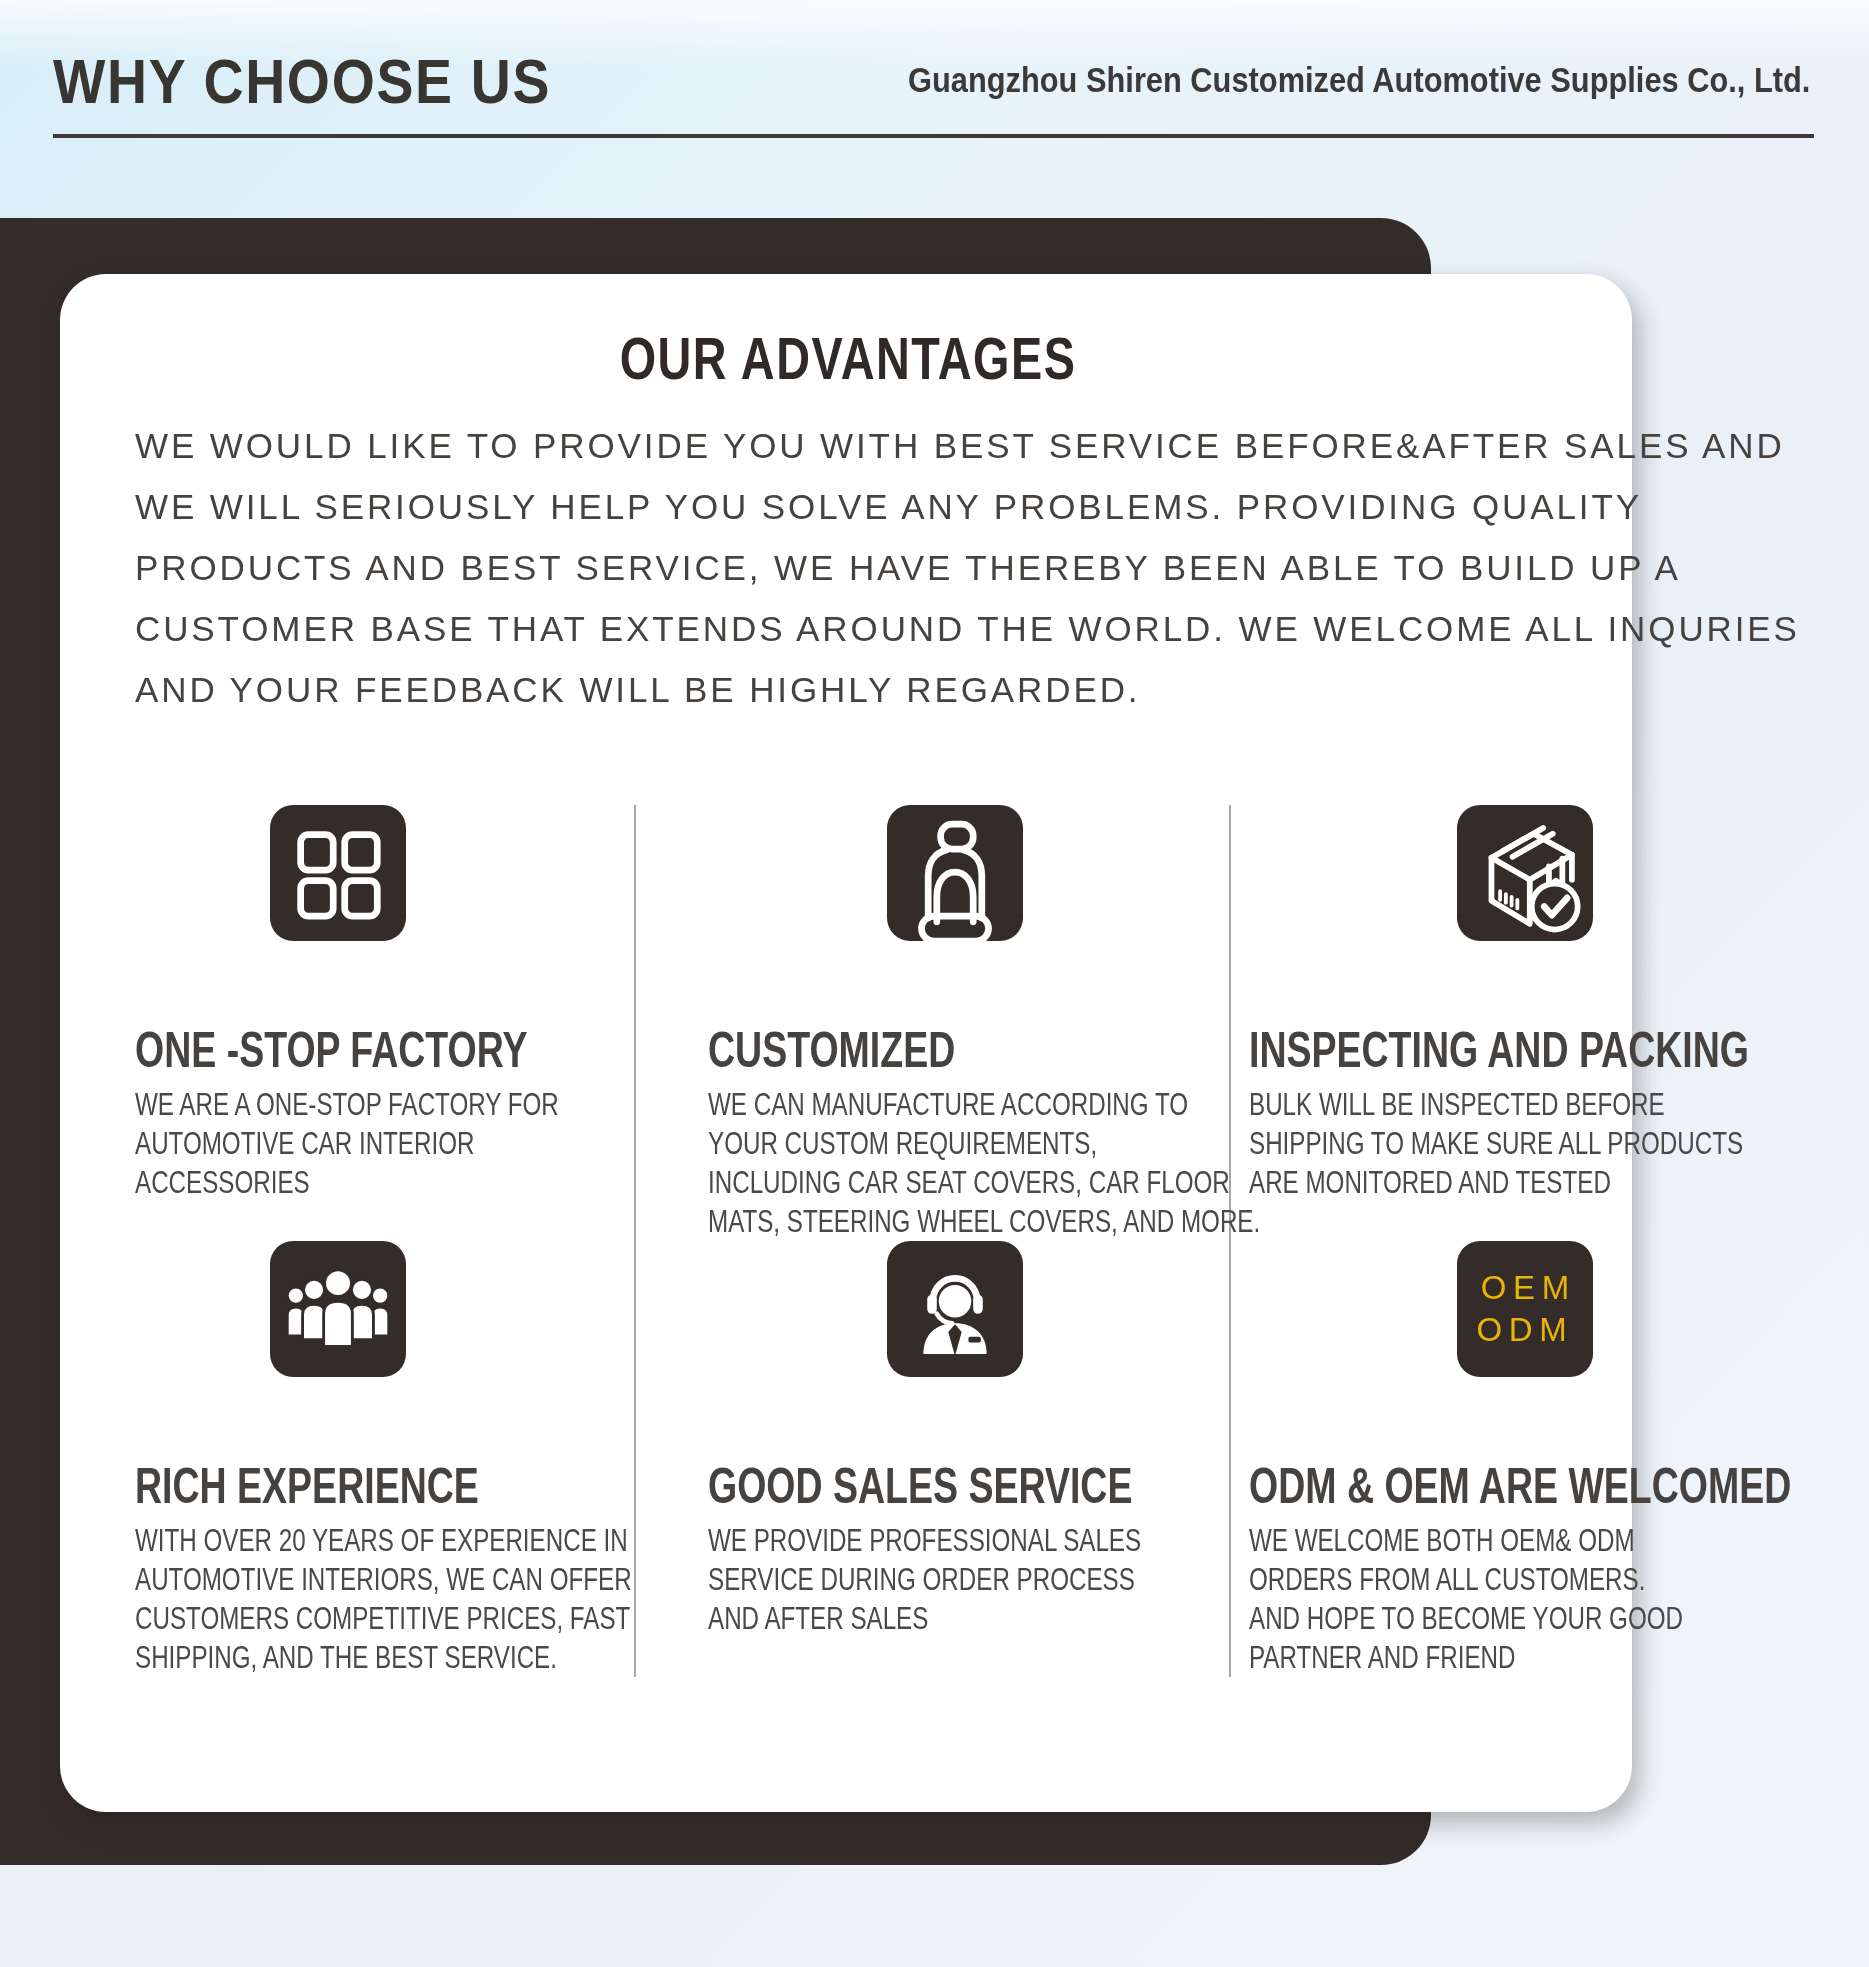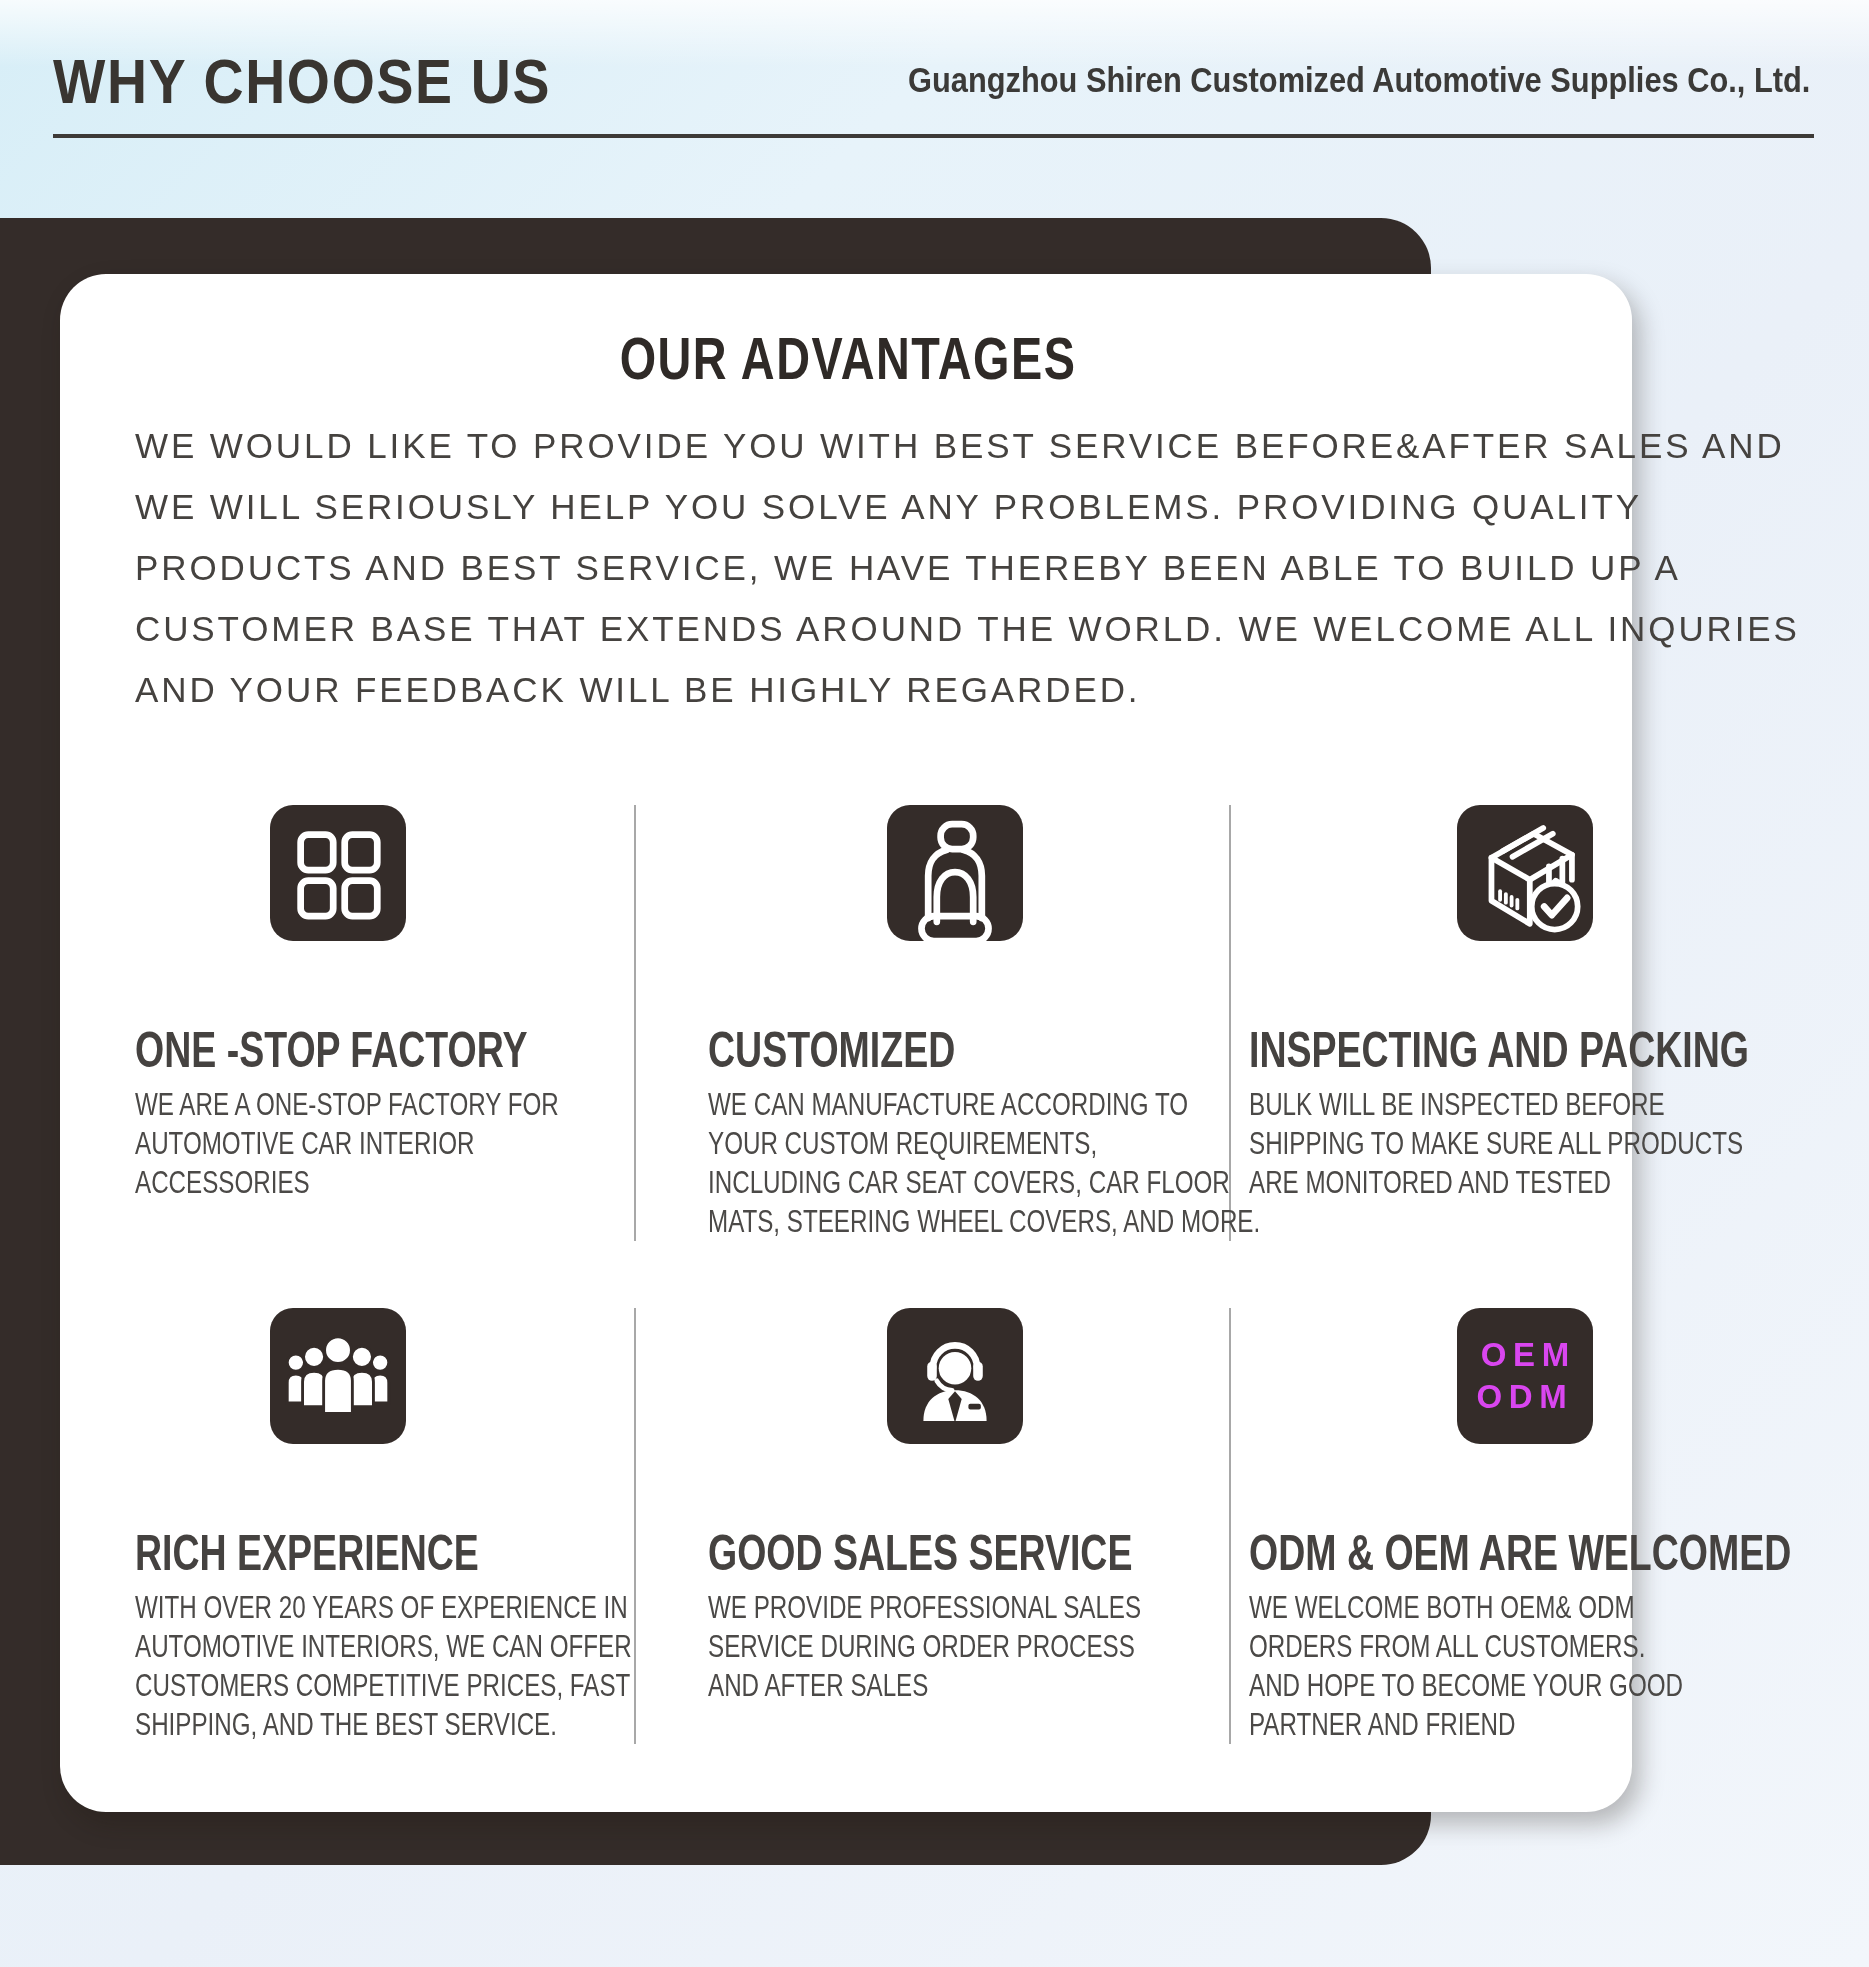--- a/index.html
+++ b/index.html
@@ -68,38 +68,37 @@
     font-size:35px; line-height:61px; font-weight:400;
     letter-spacing:2.9px; color:#45423f;
     white-space:pre;
   }
 
   
   .features-grid {
     margin-top:85px;
     display:grid;
     grid-template-columns:499px 595px 501px;
-    row-gap:67px;
   }
   .cell { box-sizing:border-box; }
   .cell.c2 { border-left:2.9px solid #a8a8a8; padding-left:72px; }
   .cell.c3 { border-left:2.9px solid #a8a8a8; padding-left:18px; }
 
   .icon-box {
     width:136px; height:136px;
     background:#342c29;
     border-radius:23px;
     display:flex; align-items:center; justify-content:center;
   }
   .cell.c1 .icon-box { margin-left:135px; }
   .cell.c2 .icon-box { margin-left:179px; }
   .cell.c3 .icon-box { margin-left:208px; }
 
   .oem-text {
-    color:#d946ef; font-weight:700;
+    color:#eab308; font-weight:400;
     font-size:33px; line-height:42px;
     letter-spacing:6.7px; text-indent:6.7px;
     text-align:center; white-space:pre;
   }
 
   .feat-title {
     margin-top:80px;
     font-size:50px; line-height:58px; font-weight:700;
     color:#454240;
     transform: scaleX(.75); transform-origin:left top;

